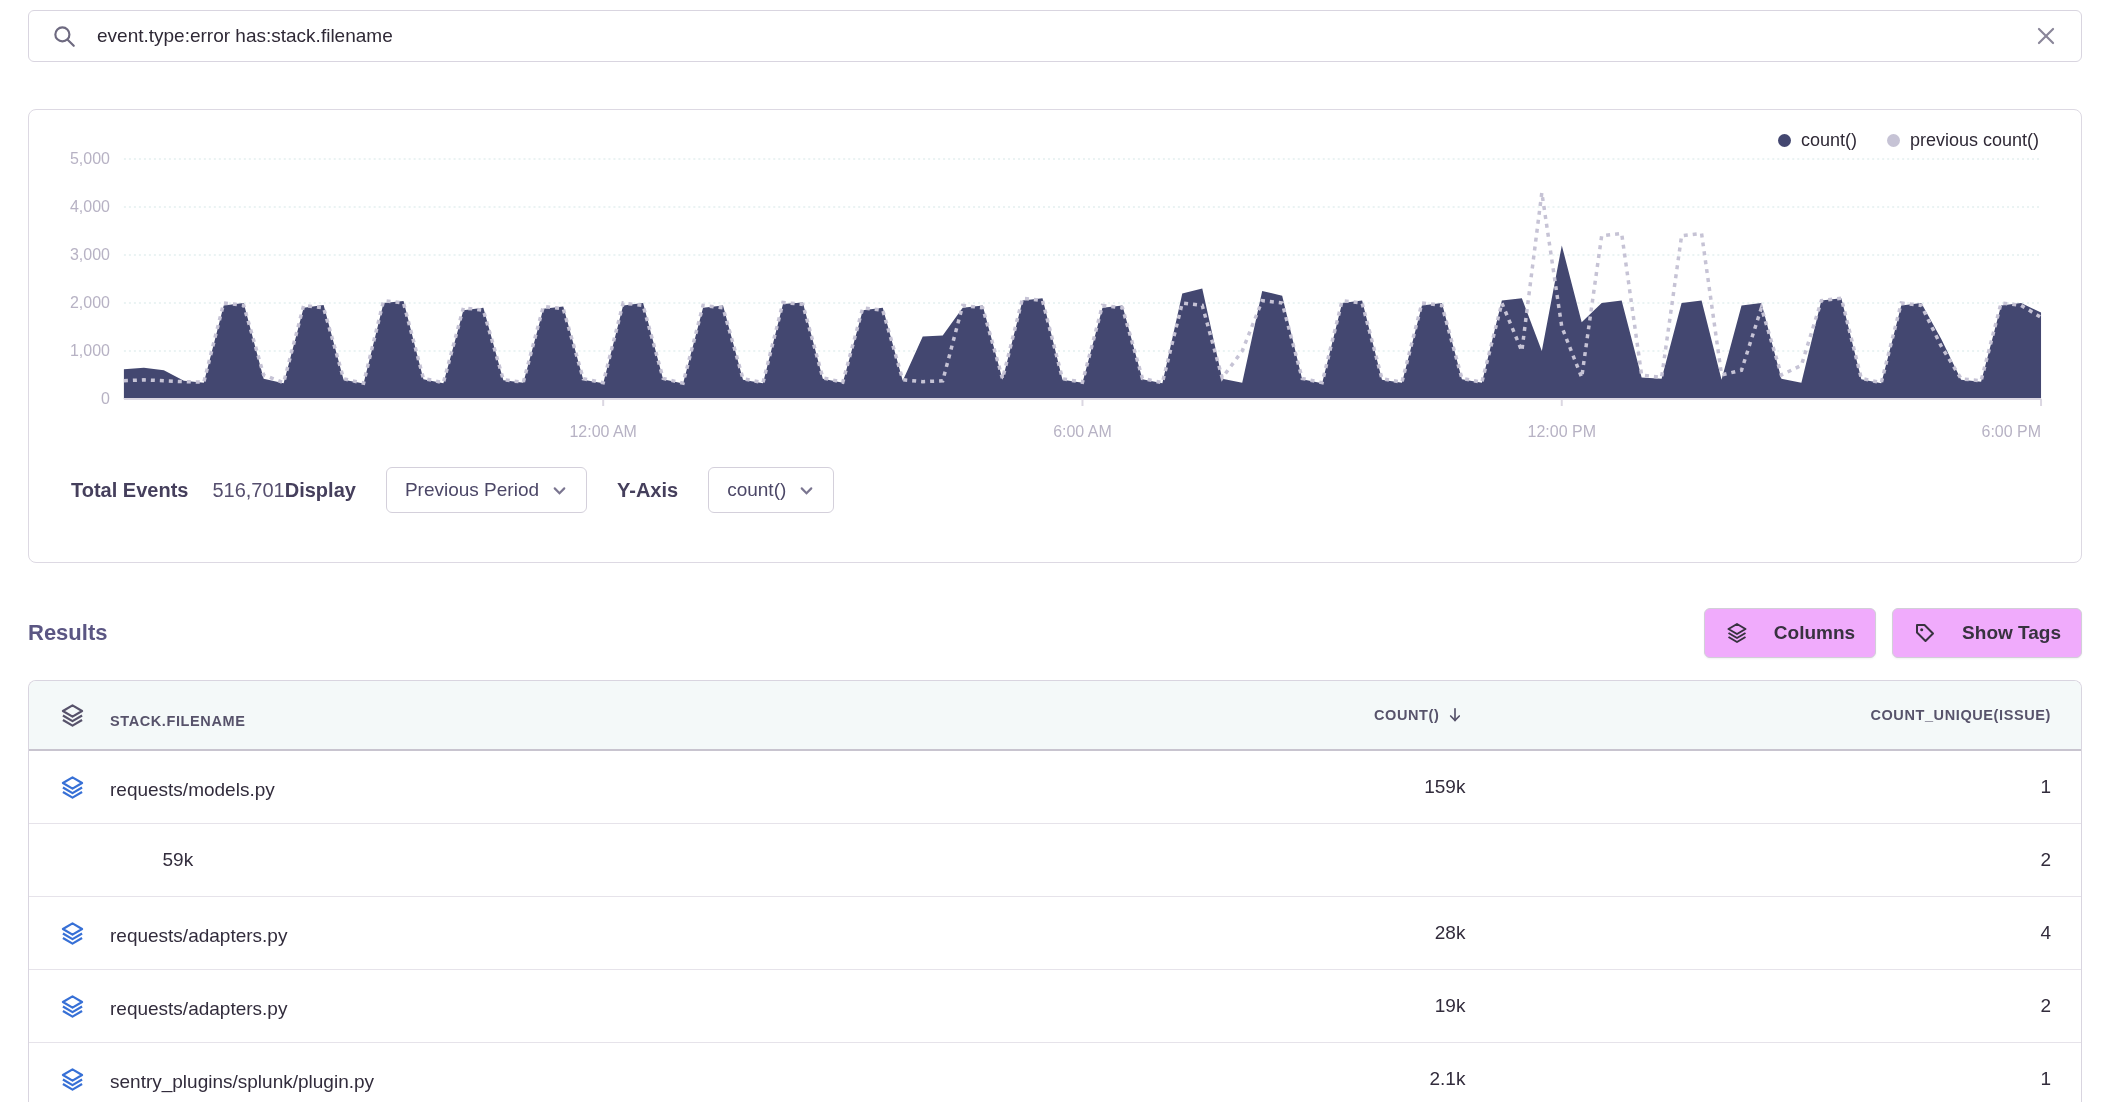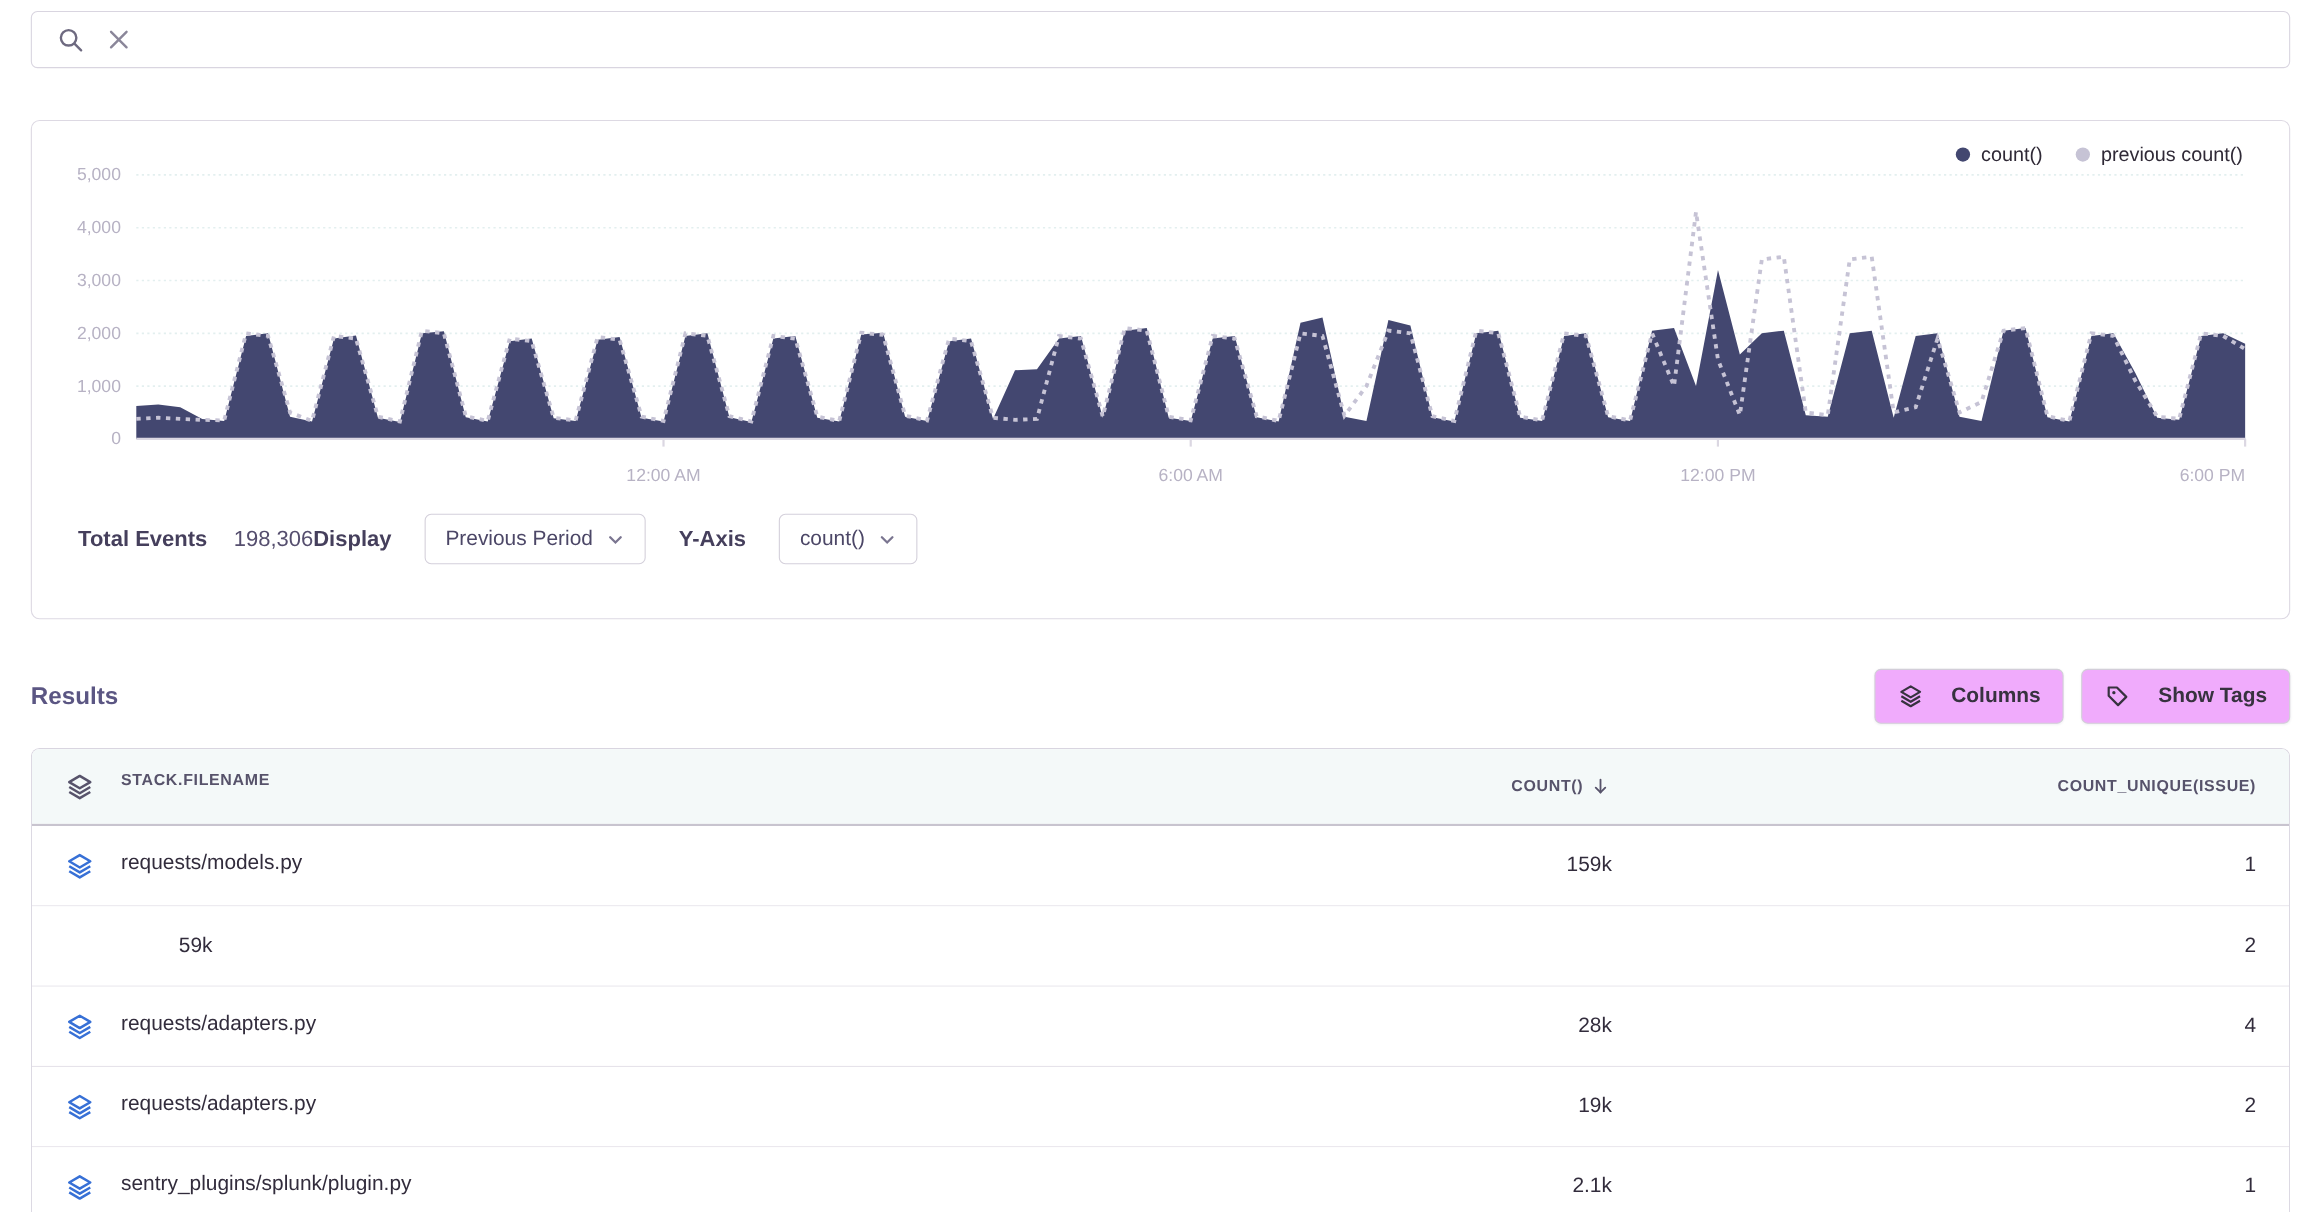--- a/index.html
+++ b/index.html
@@ -77,39 +77,40 @@
   }
   .thead {
     display:flex; align-items:center; height:70px; background:#f4f9f9;
     border-bottom:2px solid #c8c4cf; color:#57536b; font-weight:bold;
     font-size:14.5px; letter-spacing:.6px;
   }
   .trow {
     display:flex; align-items:center; height:73px;
     border-bottom:1px solid #e6e3ea; font-size:19px; color:#322c3c; background:#fff;
   }
-  .td-file { flex:0 0 62%; display:flex; align-items:flex-start; gap:24px; padding-left:30px; }
+  .td-file { flex:0 0 62%; display:flex; align-items:flex-end; gap:24px; padding-left:30px; }
   .td-count { flex:0 0 8%; display:flex; justify-content:flex-end; align-items:center; gap:6px; }
   .td-unique { flex:1; text-align:right; padding-right:30px; }
   .icon-gray { color:#57536b; display:flex; }
   .icon-blue { color:#3770d6; display:flex; }
   .sort-arrow { color:#57536b; display:flex; }
 </style>
 </head>
 <body>
 
 <div class="page">
 
   <div class="search-bar">
     <span class="mag">
       <svg viewBox="0 0 24 24" width="26" height="26" fill="none" stroke="currentColor" stroke-width="2" stroke-linecap="round">
           <circle cx="10.5" cy="10.5" r="6.5"></circle>
           <path d="M15.6 15.6 21 21"></path>
         </svg>
     </span>
+    <input class="search-input" readonly="" value="event.type:error has:stack.filename" style="">
     <span class="clear">
       <svg viewBox="0 0 24 24" width="26" height="26" fill="none" stroke="currentColor" stroke-width="2" stroke-linecap="round">
           <path d="M5.5 5.5l13 13M18.5 5.5l-13 13"></path>
         </svg>
     </span>
   </div>
 
   <div class="chart-card">
     <div class="legend" id="legend">
         <span class="legend-item">
@@ -143,21 +144,21 @@
           <text x="1054.5" y="286" text-anchor="middle" class="xlab">6:00 AM</text>
           <line x1="1534.25" y1="248" x2="1534.25" y2="255" stroke="#dbd7e2" stroke-width="2"></line>
           <text x="1534.25" y="286" text-anchor="middle" class="xlab">12:00 PM</text>
           <line x1="2014" y1="248" x2="2014" y2="255" stroke="#dbd7e2" stroke-width="2"></line>
           <text x="2014" y="286" text-anchor="end" class="xlab">6:00 PM</text>
         </svg>
     </div>
     <div class="chart-footer">
       <div class="total">
         <span class="total-label">Total Events</span>
-        <span class="total-value">198,306</span>
+        <span class="total-value">516,701</span>
       </div>
       <div class="controls">
         <span class="ctl-label" style="margin-left:0">Display</span>
         <button class="dd-btn">
           <span>Previous Period</span>
           <span class="chev">
             <svg viewBox="0 0 16 16" width="17" height="17" fill="none" stroke="currentColor" stroke-width="2" stroke-linecap="round">
                 <path d="M3.5 6 8 10.5 12.5 6"></path>
               </svg>
           </span>

